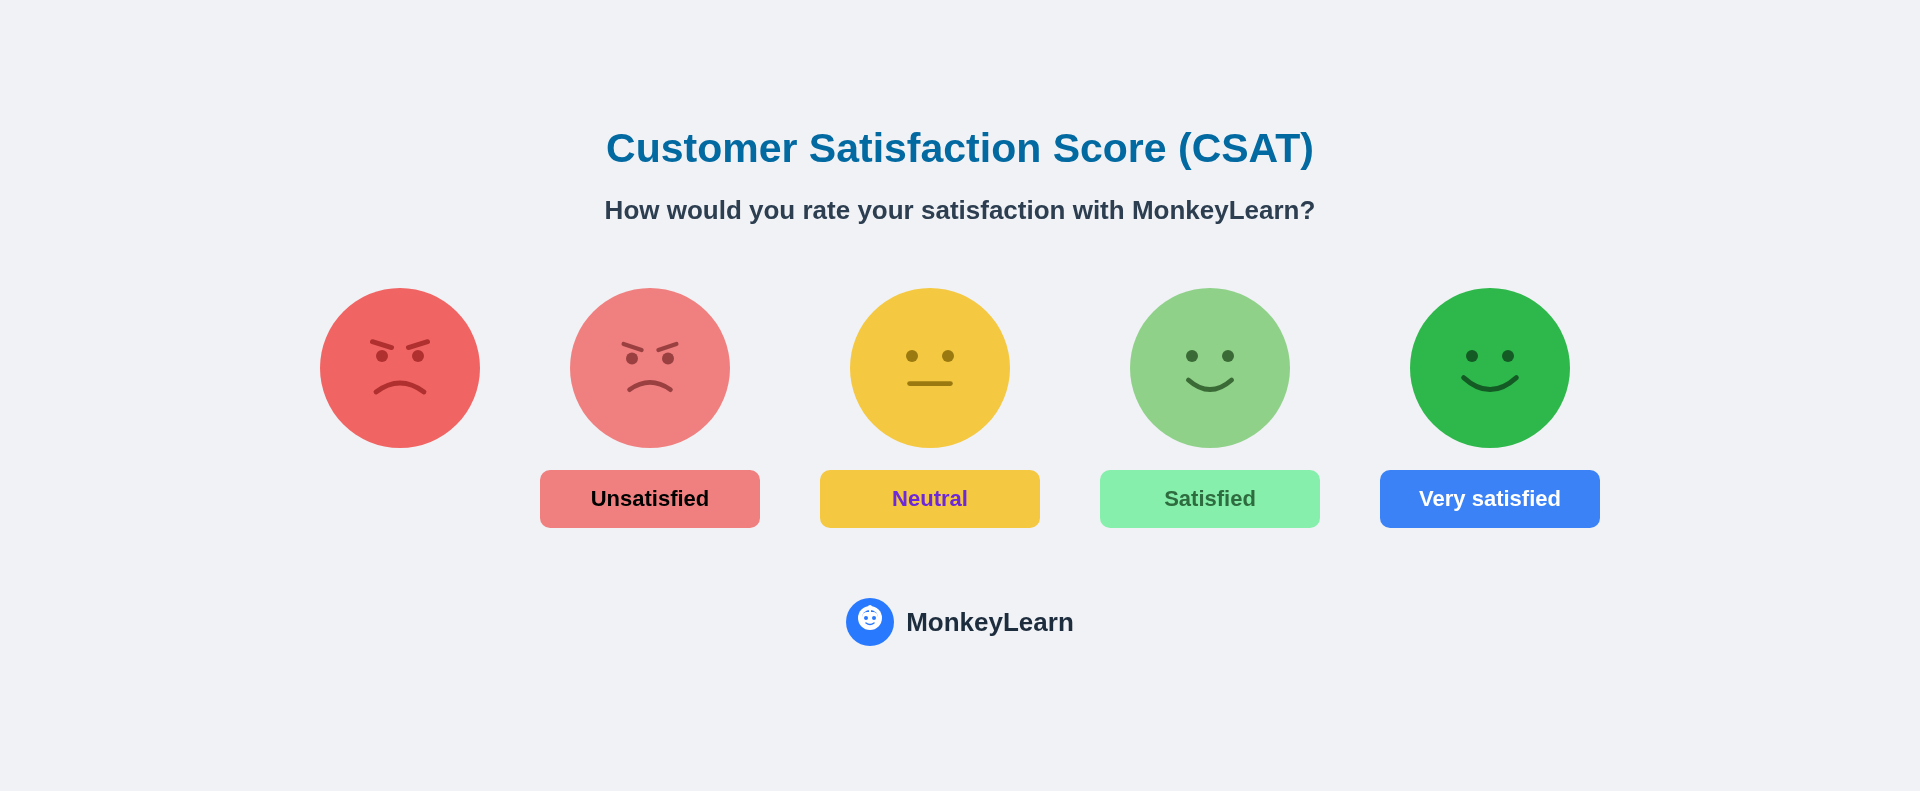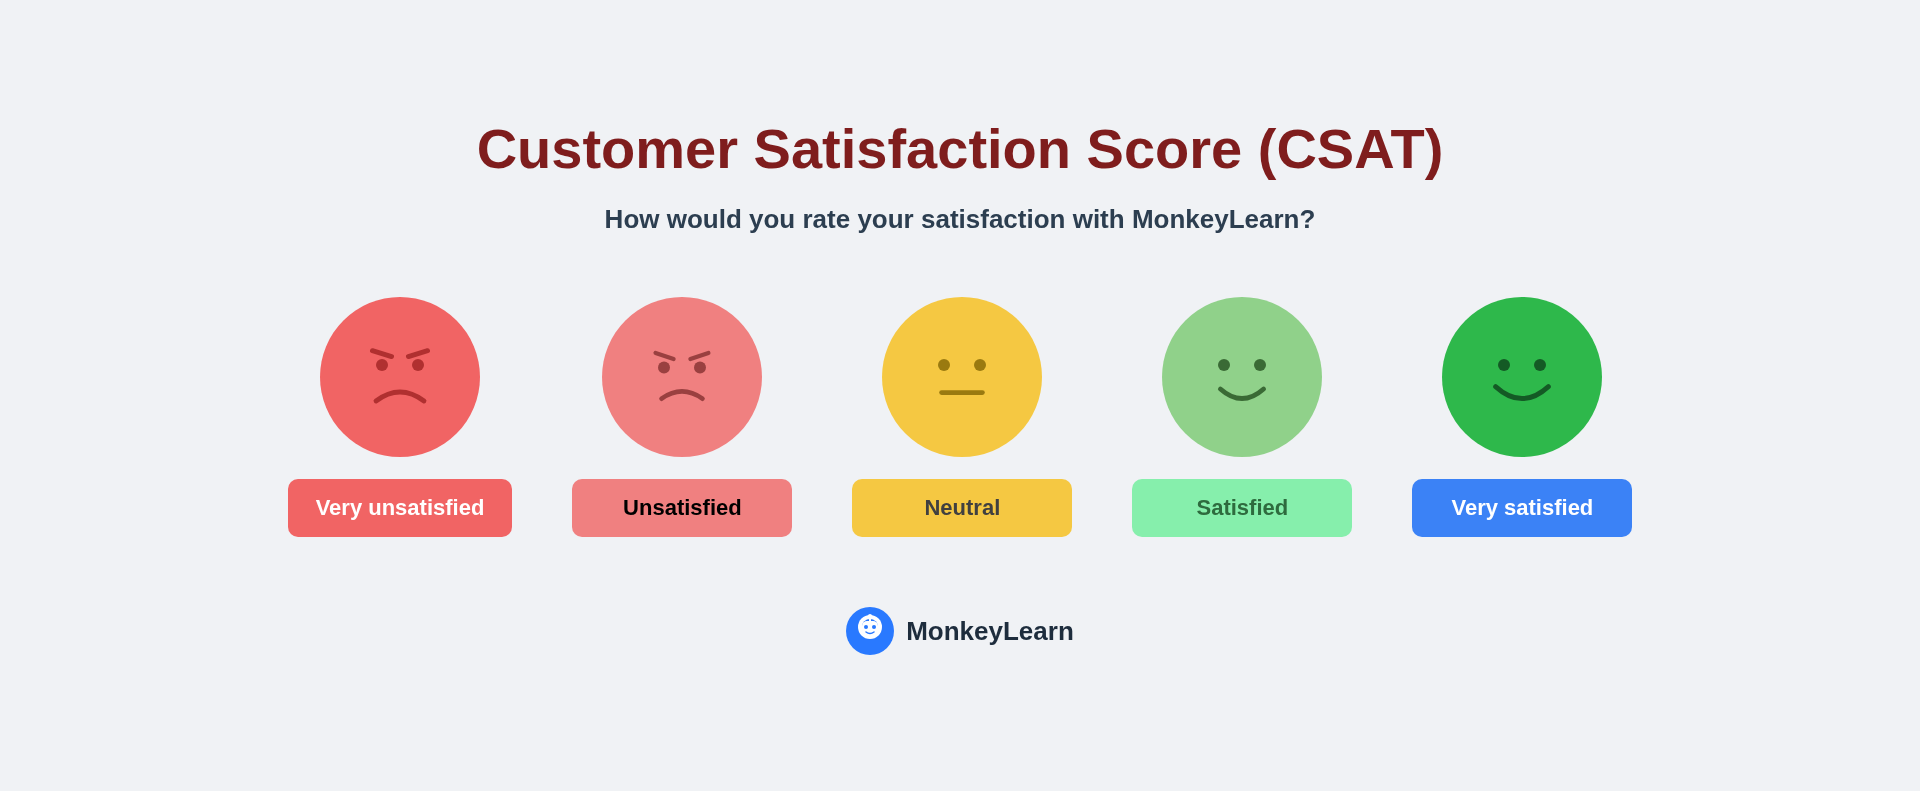--- a/index.html
+++ b/index.html
@@ -18,23 +18,23 @@
       min-height: 791px;
       background: #f0f2f5;
       display: flex;
       flex-direction: column;
       align-items: center;
       justify-content: center;
       padding: 40px 20px 60px;
     }
 
     .title {
-      font-size: 56px;
+      font-size: 41px;
       font-weight: 700;
-      color: #7f1d1d;
+      color: #0369a1;
       text-align: center;
       margin-bottom: 20px;
     }
 
     .subtitle {
       font-size: 26px;
       font-weight: 600;
       color: #2c3e50;
       text-align: left;
       margin-bottom: 60px;
@@ -79,21 +79,21 @@
 
     
     .face-very-unsatisfied { background: #f16464; }
     .face-unsatisfied { background: #f08080; }
     .face-neutral { background: #f5c842; }
     .face-satisfied { background: #90d18a; }
     .face-very-satisfied { background: #2eb84b; }
 
     .label-very-unsatisfied { background: #f16464; color: #fff; }
     .label-unsatisfied { background: #f08080; color: #000000; }
-    .label-neutral { background: #f5c842; color: #404040; }
+    .label-neutral { background: #f5c842; color: #6d28d9; }
     .label-satisfied { background: #86efac; color: #2e6b3e; }
     .label-very-satisfied { background: #3b82f6; color: #fff; }
 
     .logo-area {
       display: flex;
       align-items: center;
       gap: 12px;
       margin-top: 10px;
     }
 
@@ -130,21 +130,20 @@
 
           <circle cx="35" cy="40" r="5" fill="#b03030"></circle>
           <circle cx="65" cy="40" r="5" fill="#b03030"></circle>
 
           <line x1="27" y1="28" x2="43" y2="33" stroke="#b03030" stroke-width="4" stroke-linecap="round"></line>
           <line x1="73" y1="28" x2="57" y2="33" stroke="#b03030" stroke-width="4" stroke-linecap="round"></line>
 
           <path d="M30 70 Q50 55 70 70" stroke="#b03030" stroke-width="4" fill="none" stroke-linecap="round"></path>
         </svg>
       </div>
-      <button class="label-btn label-very-unsatisfied">Very unsatisfied</button>
     </div>
 
     <div class="face-item">
       <div class="face-circle face-unsatisfied">
         <svg viewBox="0 0 100 100" class="face">
 
           <circle cx="35" cy="42" r="5" fill="#9a4040"></circle>
           <circle cx="65" cy="42" r="5" fill="#9a4040"></circle>
 
           <line x1="28" y1="30" x2="43" y2="35" stroke="#9a4040" stroke-width="3.5" stroke-linecap="round"></line>

